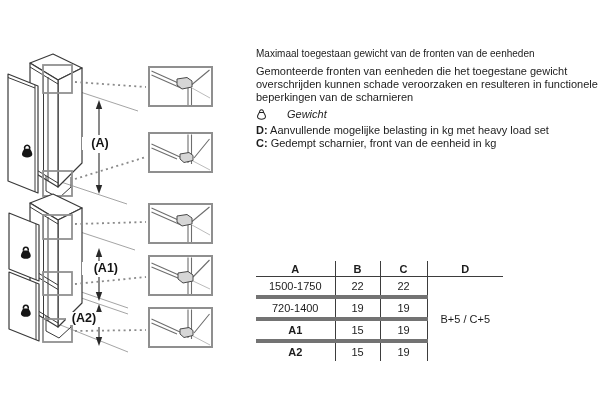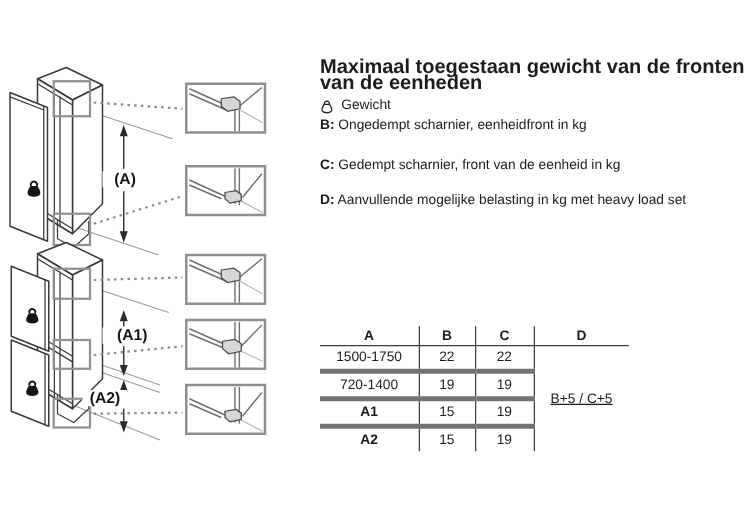--- a/index.html
+++ b/index.html
@@ -11,41 +11,41 @@
   .diagrams{position:absolute;left:0;top:0;}
   .dim-label{
     position:absolute;width:36px;text-align:center;
     font-size:12.5px;font-weight:bold;color:#141414;background:#ffffff;line-height:13px;
   }
   .lbl-a{left:82px;top:137px;}
   .lbl-a1{left:82px;top:262px;text-align:right;}
   .lbl-a2{left:66px;top:312px;}
   
   .content{position:absolute;left:256px;top:47px;width:342px;font-size:11px;line-height:13px;}
-  .title{font-size:16px;font-weight:bold;margin:0 0 5px 0;line-height:13px;}
+  .title{font-size:10px;font-weight:normal;margin:0 0 5px 0;line-height:13px;}
   .intro{margin:0 0 4px 0;}
-  .legend{display:flex;align-items:center;gap:6px;margin:0 0 3px 0;height:13px;}
+  .legend{display:flex;gap:20px;margin:0 0 3px 0;height:13px;font-style:italic;}
   .legend svg{flex:0 0 auto;}
   .def{padding-left:21px;text-indent:-21px;}
   .def b{font-weight:bold;}
   .def-a{margin-bottom:4px;}
   .def-b{margin-bottom:19px;}
   .def-c{margin-bottom:15px;}
   
   .spec-table{
     position:absolute;left:256px;top:261px;border-collapse:collapse;table-layout:fixed;
     font-size:11px;color:#1c1c1c;
   }
   .spec-table th,.spec-table td{
     padding:0;margin:0;text-align:center;vertical-align:middle;height:18px;font-weight:normal;
   }
   .spec-table thead th{font-weight:bold;height:15px;border-bottom:1px solid #3d3d3d;}
   .vline{border-left:1px solid #3d3d3d;}
   tr.sep td{border-bottom:4px solid #737373;}
-  tr.sep td.dcell{border-bottom:none;text-decoration:underline;}
+  tr.sep td.dcell{border-bottom:none;}
   td.strong{font-weight:bold;text-align:center;}
   td.dcell{text-align:center;}
 </style>
 </head>
 <body>
 
 <div class="screen">
 
   <svg class="diagrams" width="250" height="404" viewBox="0 0 250 404">
     <defs>
@@ -158,40 +158,37 @@
       <use href="#db" transform="translate(148,307)"></use>
     </g>
   </svg>
 
   <div class="dim-label lbl-a">(A)</div>
   <div class="dim-label lbl-a1">(A1)</div>
   <div class="dim-label lbl-a2">(A2)</div>
 
   <div class="content">
     <h1 class="title">Maximaal toegestaan gewicht van de fronten van de eenheden</h1>
+    <p class="intro">Gemonteerde fronten van eenheden die het toegestane gewicht overschrijden kunnen schade veroorzaken en resulteren in functionele beperkingen van de scharnieren</p>
 
     <div class="legend">
       <svg width="11" height="12" viewBox="0 0 13 14">
         <path d="M3.9,5.3 L9.1,5.3 C11.5,9.2 11.9,11.2 9.9,12.3 C7.7,13.4 5.3,13.4 3.1,12.3 C1.1,11.2 1.5,9.2 3.9,5.3 Z" fill="none" stroke="#222222" stroke-width="1.2"></path>
         <path d="M4.4,5.3 A2.3,2.3 0 1 1 8.6,5.3" fill="none" stroke="#222222" stroke-width="1.2"></path>
       </svg>
       <span>Gewicht</span>
     </div>
 
-    <div class="def def-b">
-      <b>B:</b>
-      <span>Ongedempt scharnier, eenheidfront in kg</span>
+    <div class="def">
+      <b>D:</b>
+      <span>Aanvullende mogelijke belasting in kg met heavy load set</span>
     </div>
     <div class="def def-c">
       <b>C:</b>
       <span>Gedempt scharnier, front van de eenheid in kg</span>
-    </div>
-    <div class="def">
-      <b>D:</b>
-      <span>Aanvullende mogelijke belasting in kg met heavy load set</span>
     </div>
   </div>
 
   <table class="spec-table">
     <colgroup>
       <col style="width:79px">
         <col style="width:45px">
         <col style="width:47px">
         <col style="width:76px">
     </colgroup>

